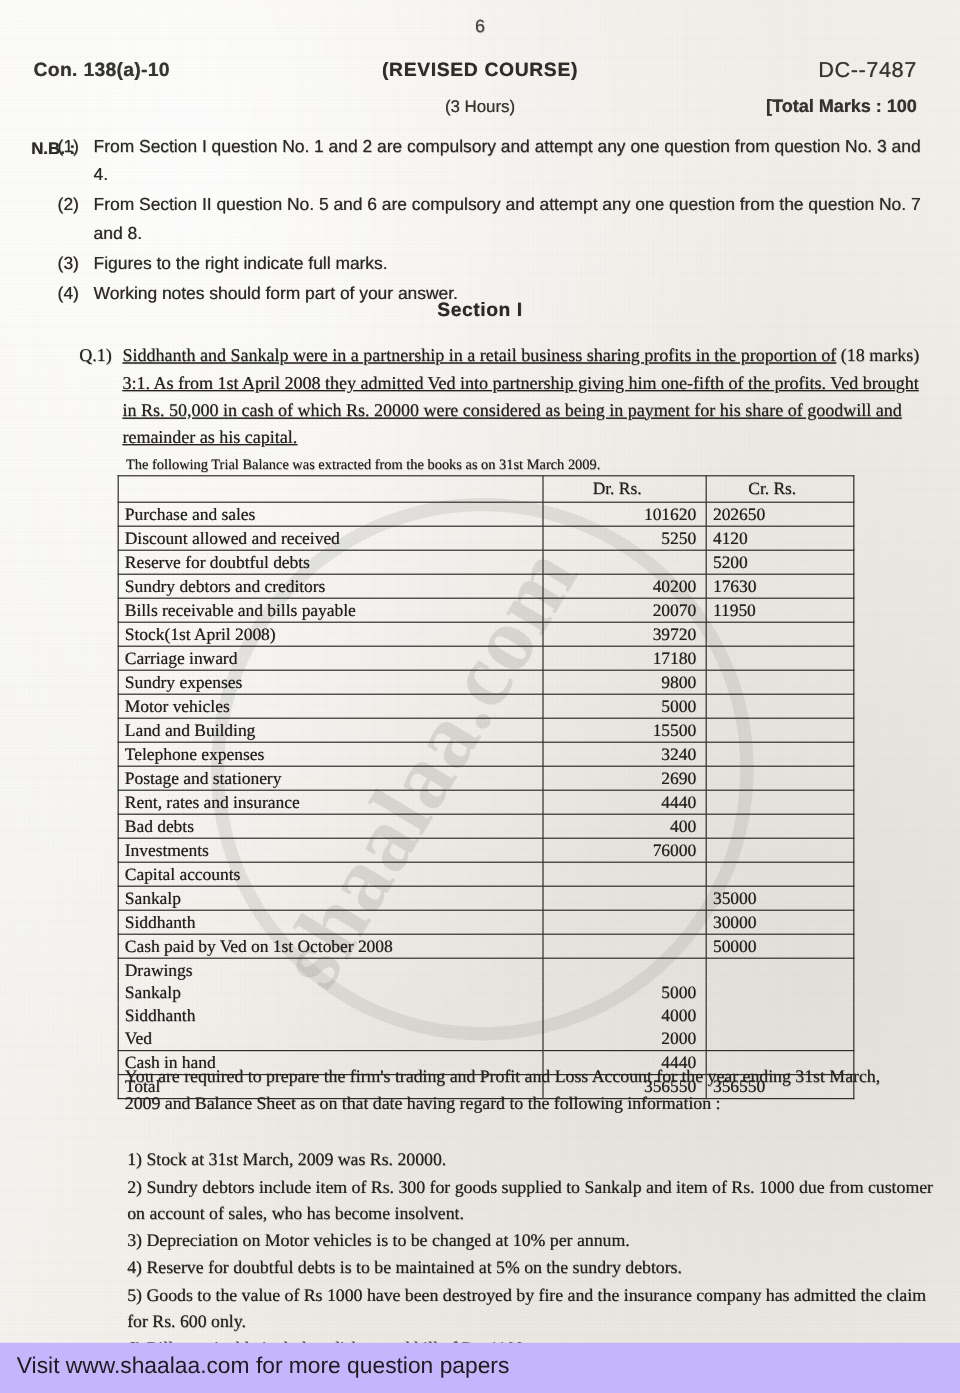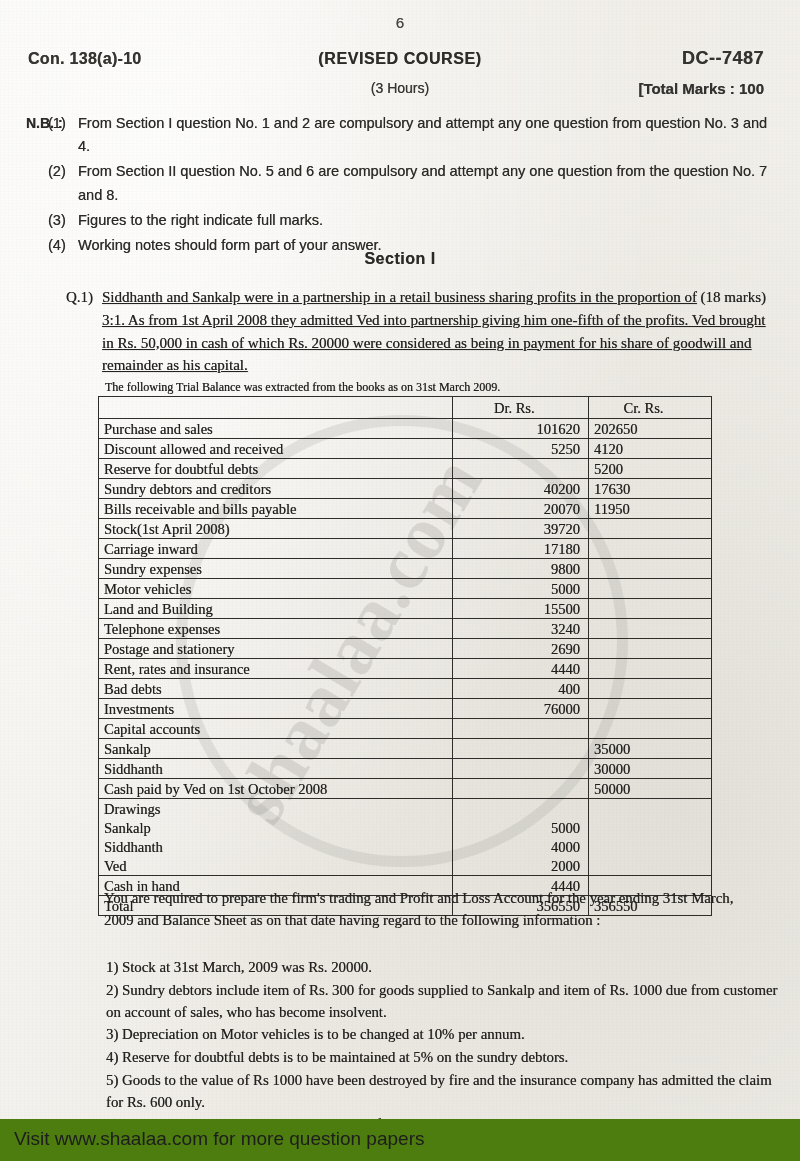--- a/index.html
+++ b/index.html
@@ -47,21 +47,21 @@
   
   #pageno{position:absolute;left:0;top:14px;width:800px;text-align:center;
     font-family:"Liberation Sans",sans-serif;font-size:15px;color:#4a4742;}
   #hdrow{position:absolute;left:0;top:50px;width:800px;height:30px;}
   #concode{position:absolute;left:28px;top:0;font-family:"Liberation Sans",sans-serif;
     font-size:16px;font-weight:700;color:#363430;letter-spacing:.3px;}
   #revised{position:absolute;left:0;top:0;width:800px;text-align:center;
     font-family:"Liberation Sans",sans-serif;font-size:16px;font-weight:700;
     color:#2e2c28;letter-spacing:.6px;}
   #dccode{position:absolute;right:36px;top:-2px;font-family:"Liberation Sans",sans-serif;
-    font-size:18px;font-weight:700;color:#353330;letter-spacing:.5px;margin-left:33px;}
+    font-size:18px;font-weight:400;color:#353330;letter-spacing:.5px;margin-left:33px;}
   #hours{position:absolute;left:0;top:80px;width:800px;text-align:center;
     font-family:"Liberation Sans",sans-serif;font-size:14px;color:#37352f;}
   #marks{position:absolute;right:36px;top:80px;font-family:"Liberation Sans",sans-serif;
     font-size:15px;font-weight:700;color:#343230;}
 
   
   #nb{position:absolute;left:26px;top:112px;width:750px;
     font-family:"Liberation Sans",sans-serif;font-size:14.5px;color:#2c2a27;line-height:1.62;}
   #nb .nbhead{position:absolute;left:0;top:0;font-weight:700;font-size:14px;}
   #nb ol{list-style:none;margin:0;padding:0 0 0 52px;}
@@ -99,21 +99,21 @@
 
   
   #after{position:absolute;left:104px;top:888px;width:660px;
     font-family:"Liberation Serif",serif;font-size:14.8px;line-height:1.48;color:#232220;}
   
   #notes{position:absolute;left:106px;top:957px;width:680px;
     font-family:"Liberation Serif",serif;font-size:14.8px;line-height:1.47;color:#232220;}
   #notes .note{margin-bottom:1px;}
 
   
-  #footer{position:absolute;left:0;bottom:0;width:800px;height:42px;background:#4d7c0f;}
+  #footer{position:absolute;left:0;bottom:0;width:800px;height:42px;background:#c4b5fd;}
   #footer span{position:absolute;left:14px;top:9px;
     font-family:"Liberation Sans",sans-serif;font-size:19px;color:#1d1d1d;}
 </style>
 </head>
 <body>
 
 <div id="page">
   <div id="grain"></div>
 
   <div id="wm">

